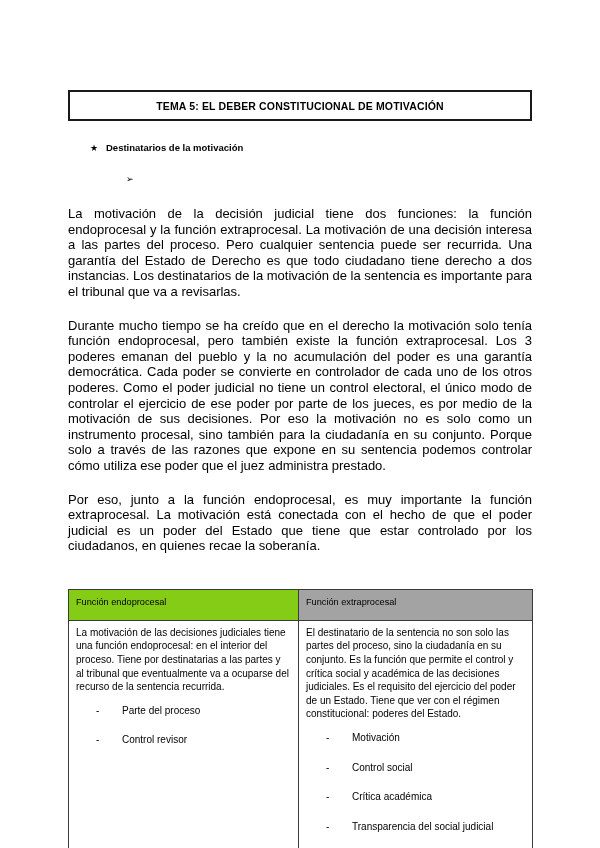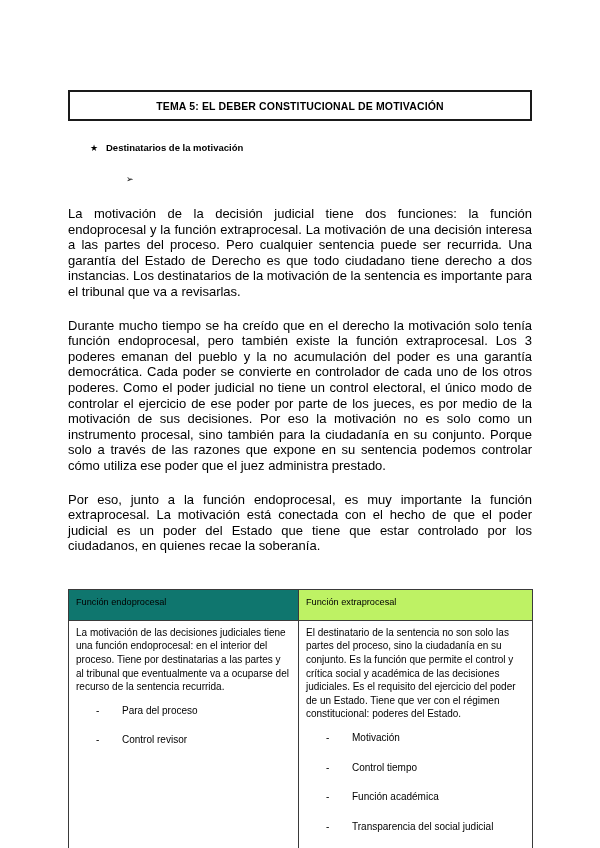--- a/index.html
+++ b/index.html
@@ -166,37 +166,37 @@
     <p class="body-par">Durante mucho tiempo se ha creído que en el derecho la motivación solo tenía función endoprocesal, pero también existe la función extraprocesal. Los 3 poderes emanan del pueblo y la no acumulación del poder es una garantía democrática. Cada poder se convierte en controlador de cada uno de los otros poderes. Como el poder judicial no tiene un control electoral, el único modo de controlar el ejercicio de ese poder por parte de los jueces, es por medio de la motivación de sus decisiones. Por eso la motivación no es solo como un instrumento procesal, sino también para la ciudadanía en su conjunto. Porque solo a través de las razones que expone en su sentencia podemos controlar cómo utiliza ese poder que el juez administra prestado.</p>
     <p class="body-par">Por eso, junto a la función endoprocesal, es muy importante la función extraprocesal. La motivación está conectada con el hecho de que el poder judicial es un poder del Estado que tiene que estar controlado por los ciudadanos, en quienes recae la soberanía.</p>
 
     <table class="compare-table">
       <colgroup>
         <col class="c1">
         <col class="c2">
       </colgroup>
       <tbody>
         <tr>
-          <td class="head-cell head-endo" style="background: #0f766e;">Función endoprocesal</td>
-          <td class="head-cell head-extra" style="background: #bef264; margin-top: 11px;">Función extraprocesal</td>
+          <td class="head-cell head-endo" style="background: #84cc16;">Función endoprocesal</td>
+          <td class="head-cell head-extra" style="background: #a3a3a3; margin-top: 11px;">Función extraprocesal</td>
         </tr>
         <tr>
           <td class="body-cell">
             <p class="cell-par">La motivación de las decisiones judiciales tiene una función endoprocesal: en el interior del proceso. Tiene por destinatarias a las partes y al tribunal que eventualmente va a ocuparse del recurso de la sentencia recurrida.</p>
             <ul class="dash-list">
-              <li>Para del proceso</li>
+              <li>Parte del proceso</li>
               <li>Control revisor</li>
             </ul>
           </td>
           <td class="body-cell">
             <p class="cell-par">El destinatario de la sentencia no son solo las partes del proceso, sino la ciudadanía en su conjunto. Es la función que permite el control y crítica social y académica de las decisiones judiciales. Es el requisito del ejercicio del poder de un Estado. Tiene que ver con el régimen constitucional: poderes del Estado.</p>
             <ul class="dash-list">
               <li>Motivación</li>
-              <li>Control tiempo</li>
-              <li>Función académica</li>
+              <li>Control social</li>
+              <li>Crítica académica</li>
               <li>Transparencia del social judicial</li>
             </ul>
           </td>
         </tr>
       </tbody>
     </table>
 
   </div>
 </div>
 

